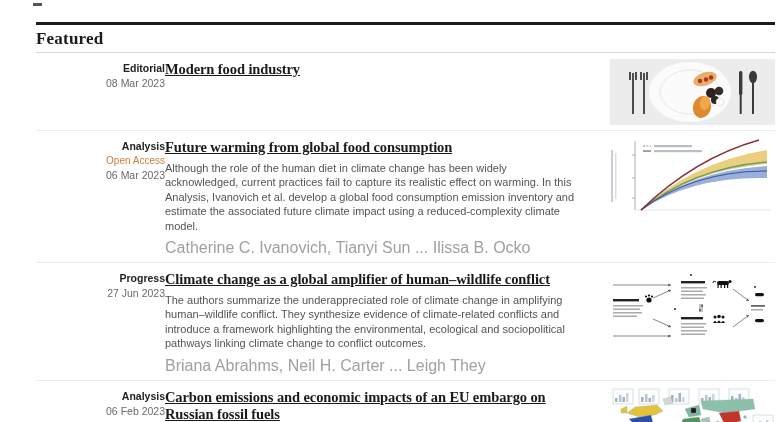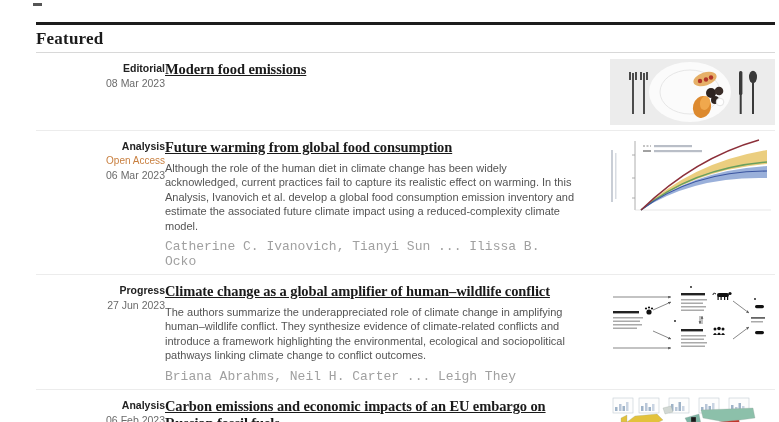--- a/index.html
+++ b/index.html
@@ -12,21 +12,21 @@
   .article-list{list-style:none;margin:0;padding:0;}
   .article{display:grid;grid-template-columns:129px 1fr 170px;padding:6px 0 5px;border-bottom:1px solid #ececec;}
   .article:last-child{border-bottom:none;}
   .meta{padding-top:3px;text-align:right;}
   .meta .type{font-size:10.5px;font-weight:bold;color:#222;margin-bottom:3px;}
   .meta .oa{font-size:10px;color:#c87f3f;margin-bottom:3px;}
   .meta .date{font-size:10.5px;color:#6b6b6b;}
   .main{padding-right:30px;}
   .title{font-family:"Liberation Serif","DejaVu Serif",serif;font-size:14.5px;line-height:1.15;font-weight:bold;color:#1a1a1a;margin:2px 0 5px;text-decoration:underline;cursor:pointer;letter-spacing:-.1px;}
   .desc{font-size:11px;line-height:1.32;color:#545454;margin:0;}
-  .authors{font-size:13px;color:#a0a0a0;margin:6px 0 0;font-family:Liberation Mono, monospace;}
+  .authors{font-size:16px;color:#a0a0a0;margin:6px 0 0;}
   .thumb{margin:0;justify-self:end;cursor:pointer;}
   .thumb svg{display:block;}
   [data-bind]:empty{display:none;}
 </style>
 </head>
 <body>
 
 <div class="page">
   <span class="top-dash"></span>
 
@@ -37,21 +37,21 @@
 
     <ul class="article-list">
 
       <li class="article">
         <div class="meta">
           <div class="type" data-bind="articles.0.type">Editorial</div>
 
           <div class="date" data-bind="articles.0.date">08 Mar 2023</div>
         </div>
         <div class="main">
-          <h3 class="title" data-bind="articles.0.title">Modern food emissions</h3>
+          <h3 class="title" data-bind="articles.0.title">Modern food industry</h3>
 
         </div>
         <figure class="thumb">
           <svg width="165" height="66" viewBox="0 0 165 66">
             <rect width="165" height="66" fill="#ececec"></rect>
             <ellipse cx="80" cy="33" rx="41" ry="30" fill="#fbfbfb"></ellipse>
             <ellipse cx="80" cy="33" rx="30" ry="22" fill="none" stroke="#e7e7e7" stroke-width="1"></ellipse>
             <g stroke="#3a3a3a" stroke-width="1.8">
               <line x1="23" y1="14" x2="23" y2="55"></line>
                 <line x1="20" y1="13" x2="20" y2="21"></line>

